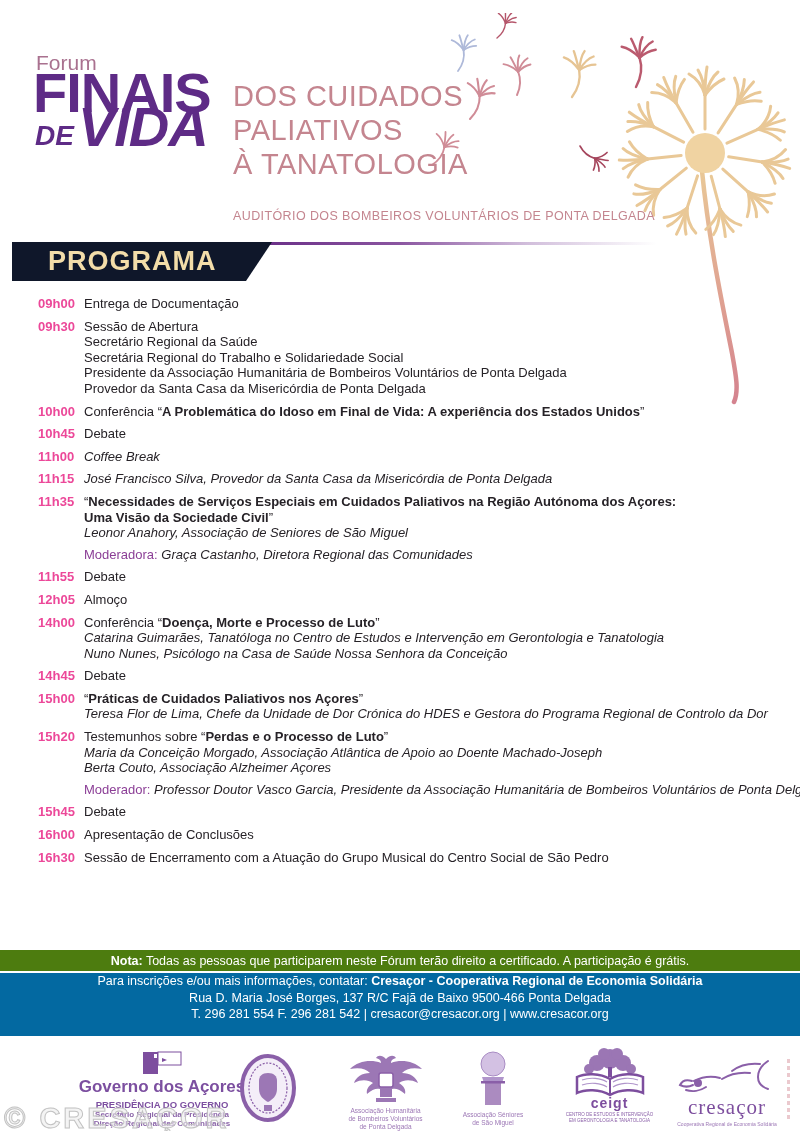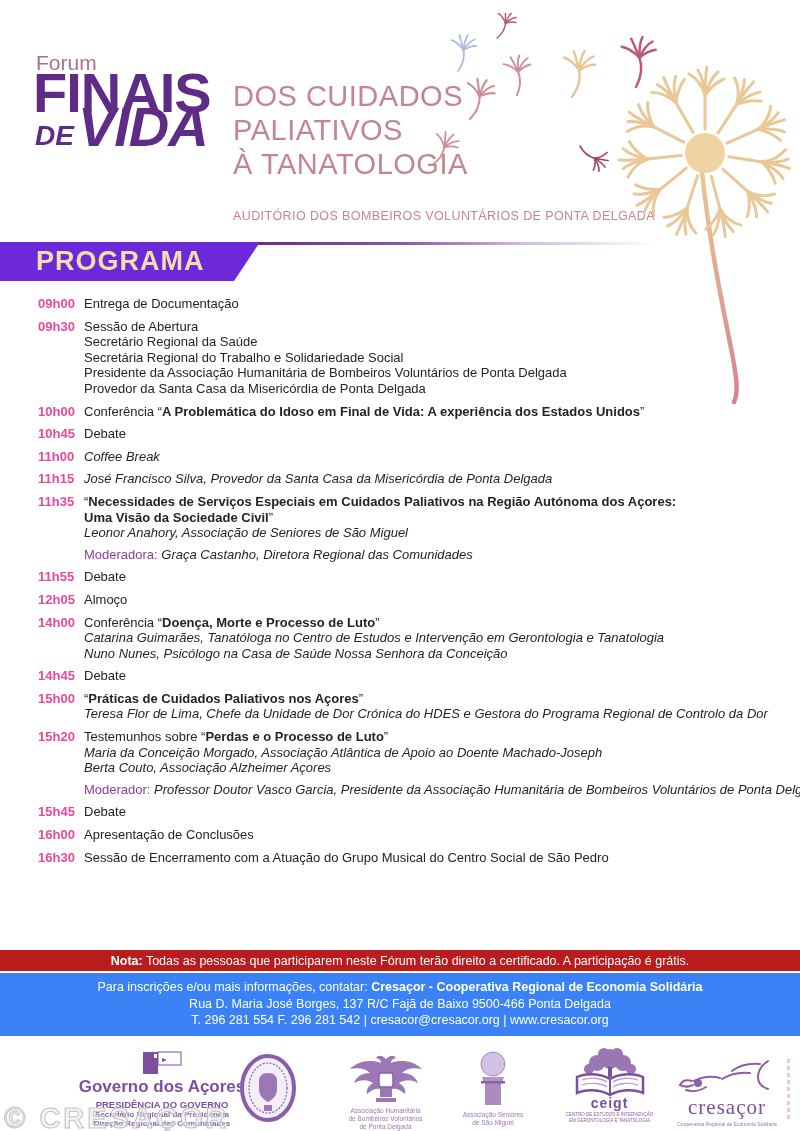--- a/index.html
+++ b/index.html
@@ -14,37 +14,37 @@
   .title1 { position:absolute; left:33px; top:52px; font-size:56px; font-weight:600; color:#5E2B86; letter-spacing:-1px; line-height:1; }
   .title2 { position:absolute; left:35px; top:86px; display:flex; align-items:flex-end; line-height:1;font-style:italic; }
   .title2 .small { font-size:28px; font-weight:600; color:#5E2B86; padding-bottom:5px; margin-right:4px; }
   .title2 .large { font-size:56px; font-weight:600; color:#5E2B86; letter-spacing:-1px; }
   .subtitle { position:absolute; left:233px; top:66px; font-size:29px; color:#C4858F; line-height:34px; letter-spacing:0.5px; }
   .date { position:absolute; left:35px; top:175px; font-size:34px; font-weight:600; color:#5E2B86; letter-spacing:-0.5px; }
   .venue { position:absolute; left:233px; top:196px; font-size:12.5px; color:#C4858F; letter-spacing:0.4px; }
   
   .banner-line { position:absolute; left:248px; top:229px; width:430px; height:3px;
     background:linear-gradient(to right,#672B85 0%, #8A55A0 35%, rgba(154,111,176,0.45) 65%, rgba(154,111,176,0) 95%); }
-  .banner { position:absolute; left:0; top:229px; width:260px; height:39px; background:#6d28d9;
+  .banner { position:absolute; left:12px; top:229px; width:260px; height:39px; background:#0f172a;
     clip-path:polygon(0 0, 100% 0, calc(100% - 26px) 100%, 0 100%); display:flex; align-items:center; }
   .banner-label { margin-left:36px; font-size:27px; font-weight:bold; color:#F3DDA9; letter-spacing:1px; }
   
   .program { position:absolute; left:38px; top:283px; width:758px; font-size:13px; color:#262227; }
   .prog-item { display:flex; margin-bottom:7px; line-height:15.6px; }
   .prog-time { flex:0 0 46px; font-weight:bold; color:#ec4899; }
   .prog-body { flex:1; }
   .seg-b { font-weight:bold; }
   .seg-i { font-style:italic; }
   .prog-mod { margin-top:6px; white-space:nowrap; }
   .mod-label { color:#8B3E96; }
   
-  .nota-bar { position:absolute; left:0; top:937px; width:800px; height:21px; background:#b91c1c;
+  .nota-bar { position:absolute; left:0; top:937px; width:800px; height:21px; background:#4d7c0f;
     color:#ffffff; font-size:12.5px; display:flex; align-items:center; justify-content:center; }
-  .contact-bar { position:absolute; left:0; top:960px; width:800px; height:63px; background:#3b82f6;
-    color:#ffffff; font-size:12.5px; text-align:center; padding-top:6px; line-height:16.5px; }
+  .contact-bar { position:absolute; left:0; top:960px; width:800px; height:63px; background:#0369a1;
+    color:#ffffff; font-size:12.5px; text-align:center; line-height:16.5px; }
   
   .logo { position:absolute; text-align:center; color:#9C77B5; }
   .logo svg { display:block; margin:0 auto; }
   .gov-title { font-size:17px; font-weight:bold; color:#7C4FA0; margin-top:2px; }
   .gov-l1 { font-size:9.5px; font-weight:bold; color:#7C4FA0; margin-top:2px; }
   .gov-l2 { font-size:8px; font-weight:bold; color:#8A63A8; }
   .cap { font-size:6.5px; line-height:8px; color:#9C77B5; margin-top:2px; }
   .cap-tiny { font-size:4.5px; line-height:6px; color:#8A5FA8; margin-top:1px; }
   .ceigt-word { font-size:14px; font-weight:bold; color:#7D4E9E; letter-spacing:1px; margin-top:-2px; }
   .cres-word { font-family:"Liberation Serif", serif; font-size:21px; color:#7D4E9E; letter-spacing:1px; margin-top:-2px; }

